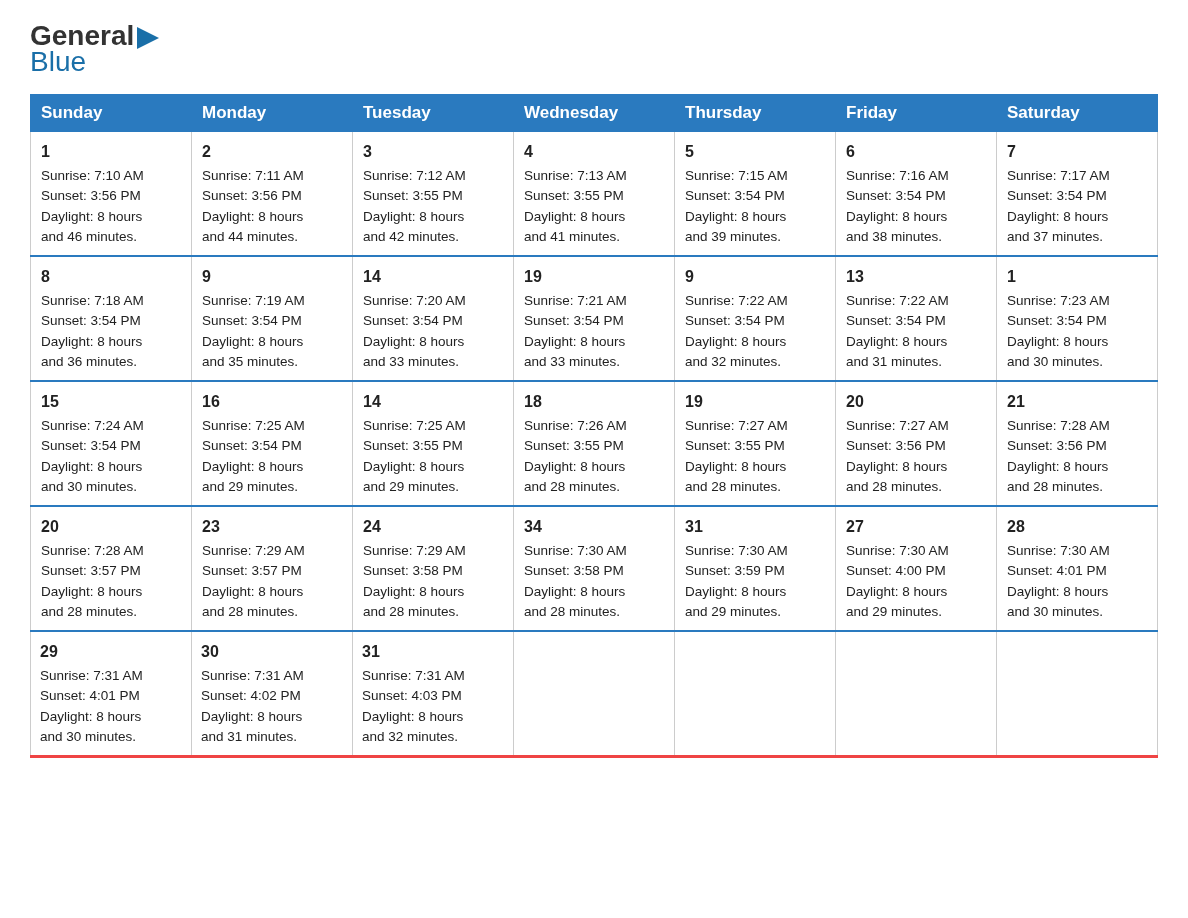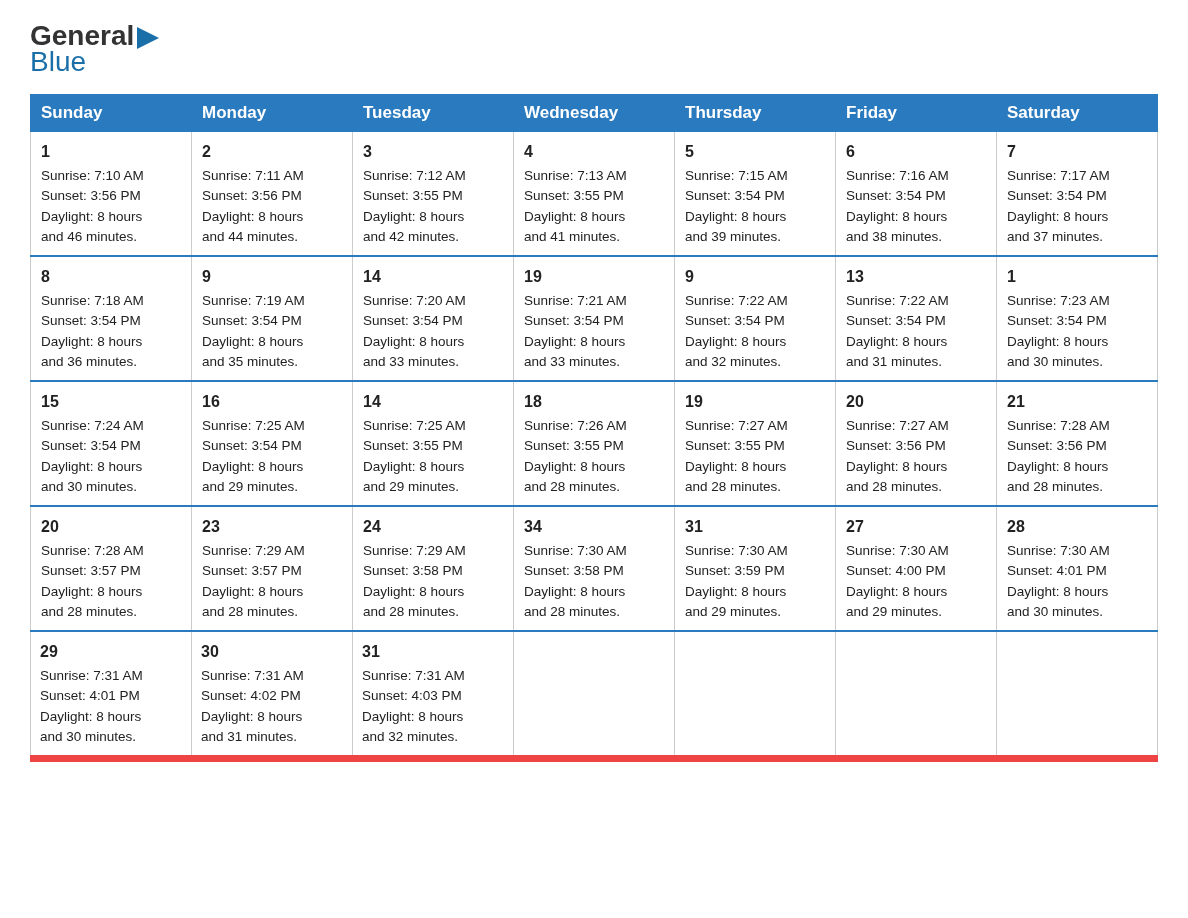--- a/index.html
+++ b/index.html
@@ -81,21 +81,21 @@
     td .day-num {
       font-size: 16px;
       font-weight: bold;
       display: block;
       margin-bottom: 2px;
     }
     tr td {
       border-bottom: 2px solid #2a7abf;
     }
     tr:last-child td {
-      border-bottom: 7px solid #ef4444;
+      border-bottom: 3px solid #ef4444;
       padding-left: 9px;
     }
     .empty-cell {
       background: #fff;
     }
   </style>
 </head>
 <body>
 
 <div class="header">

